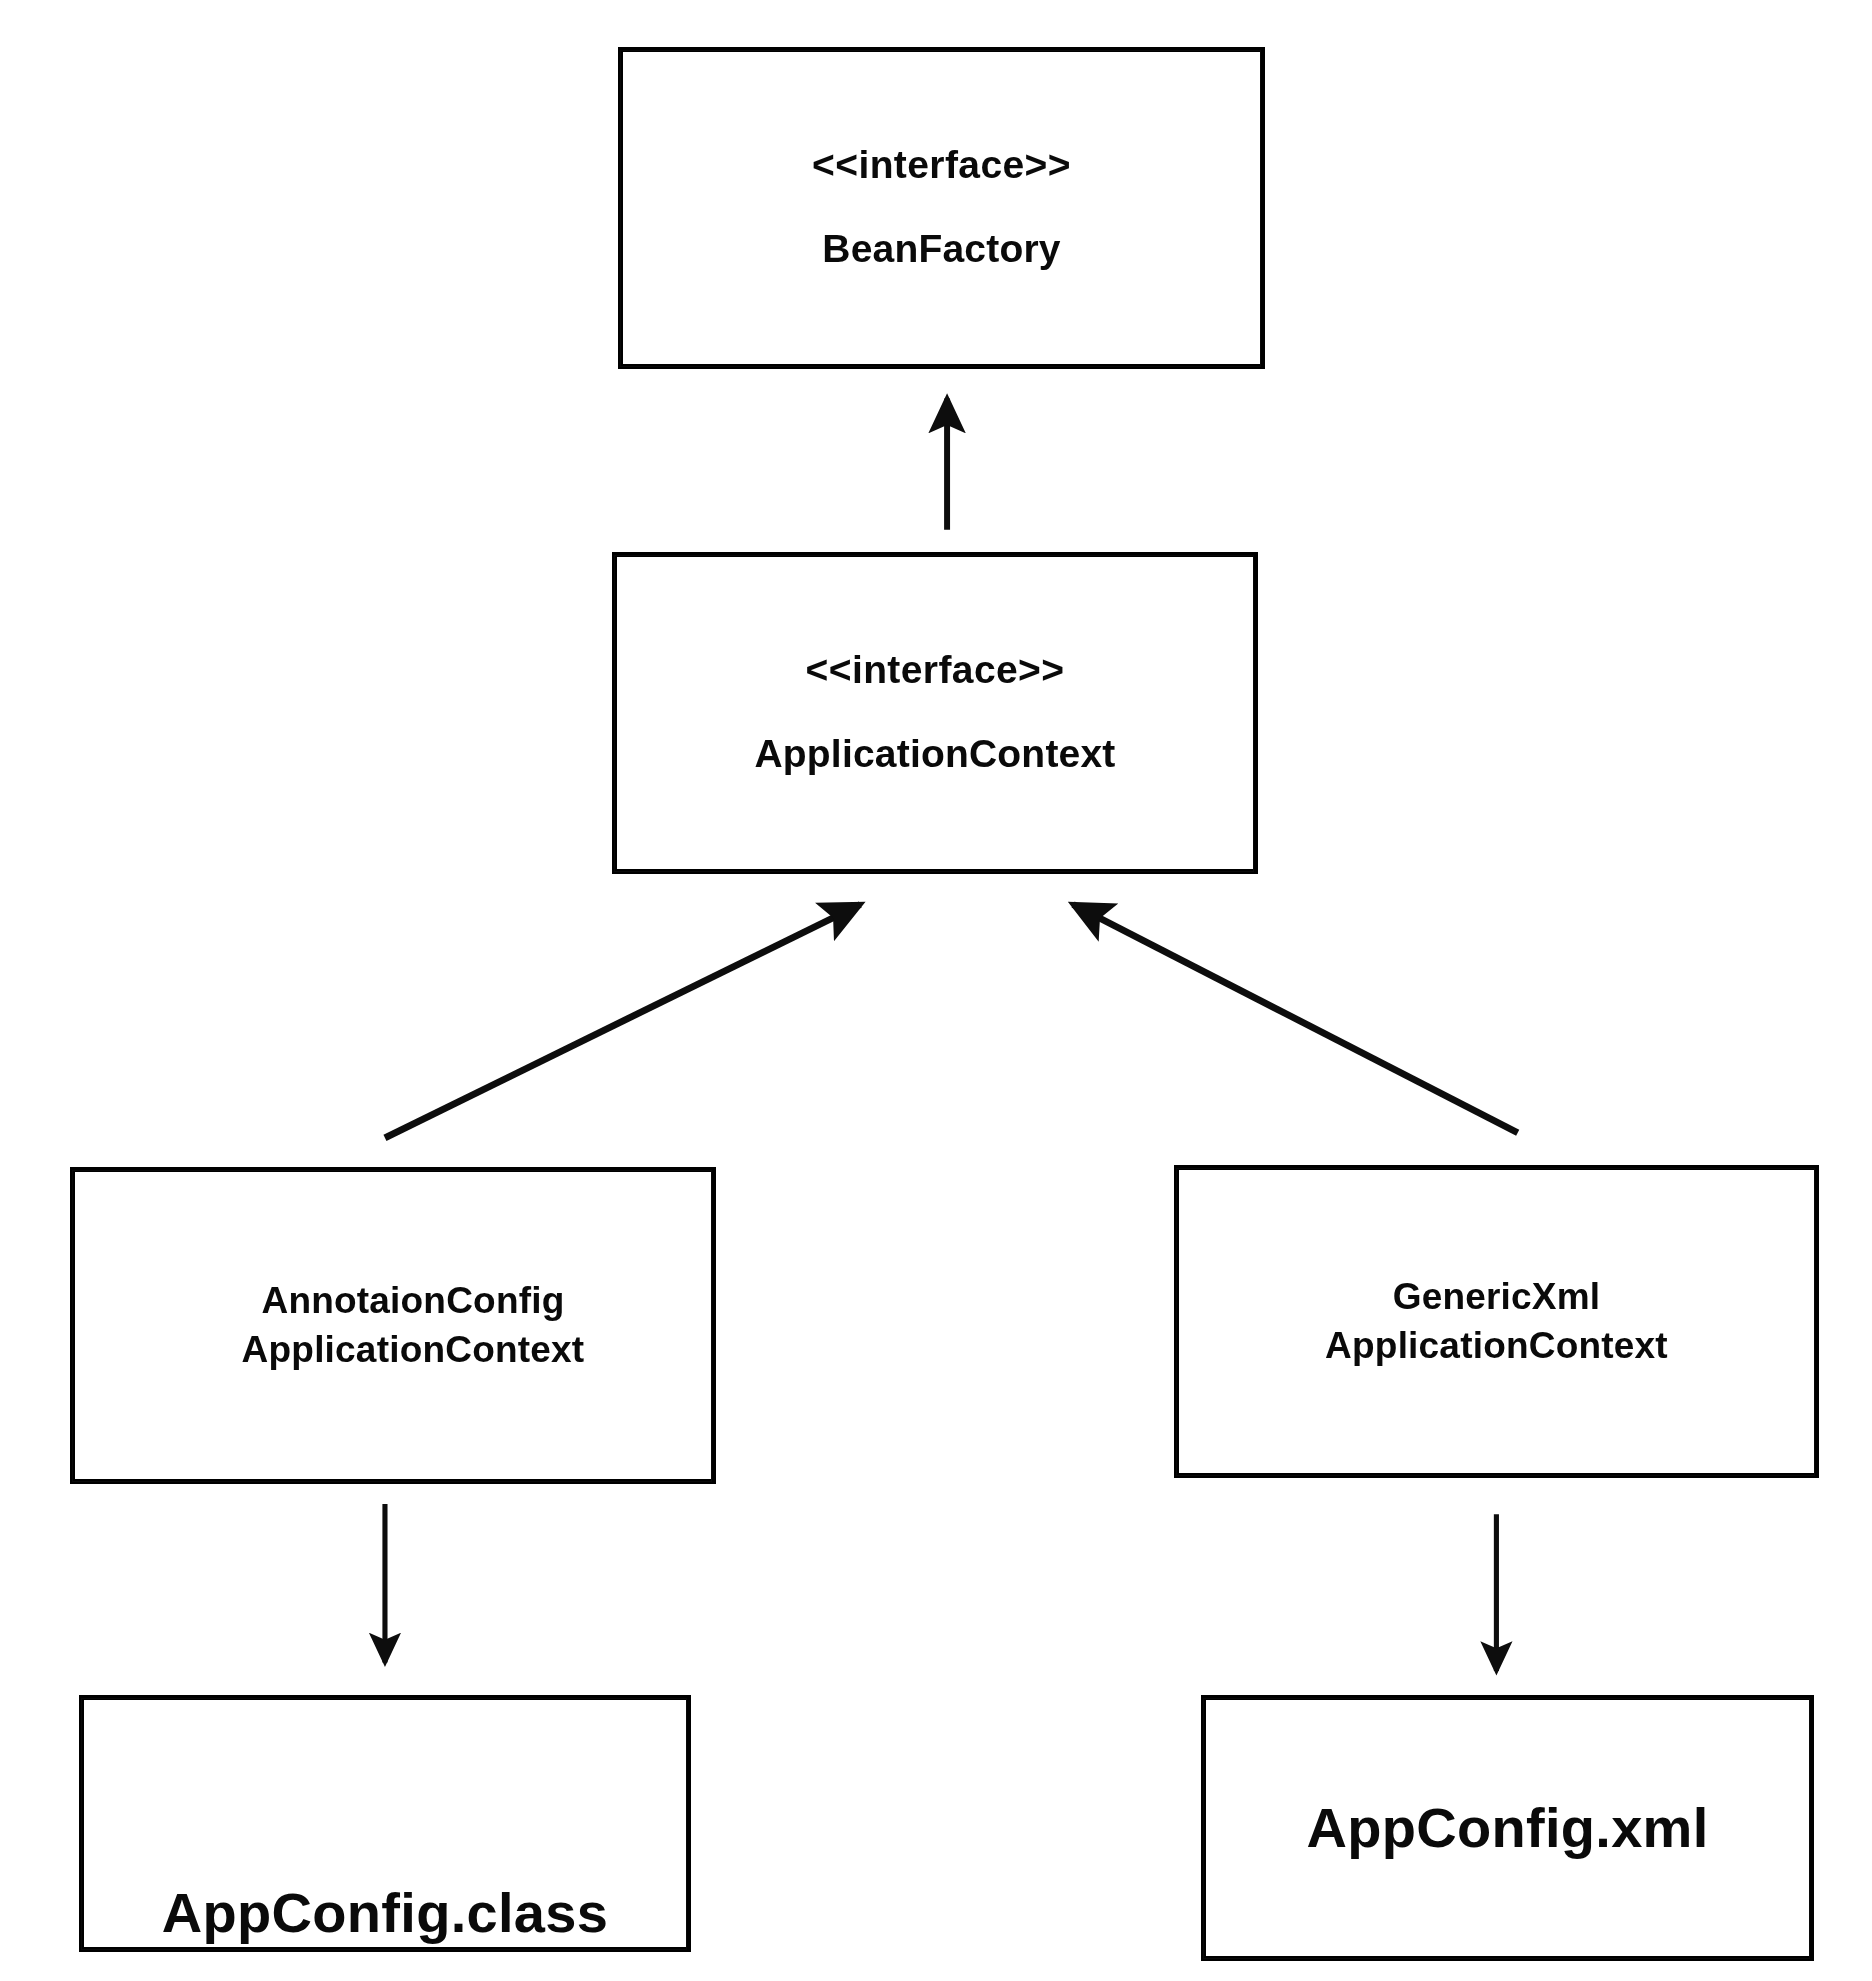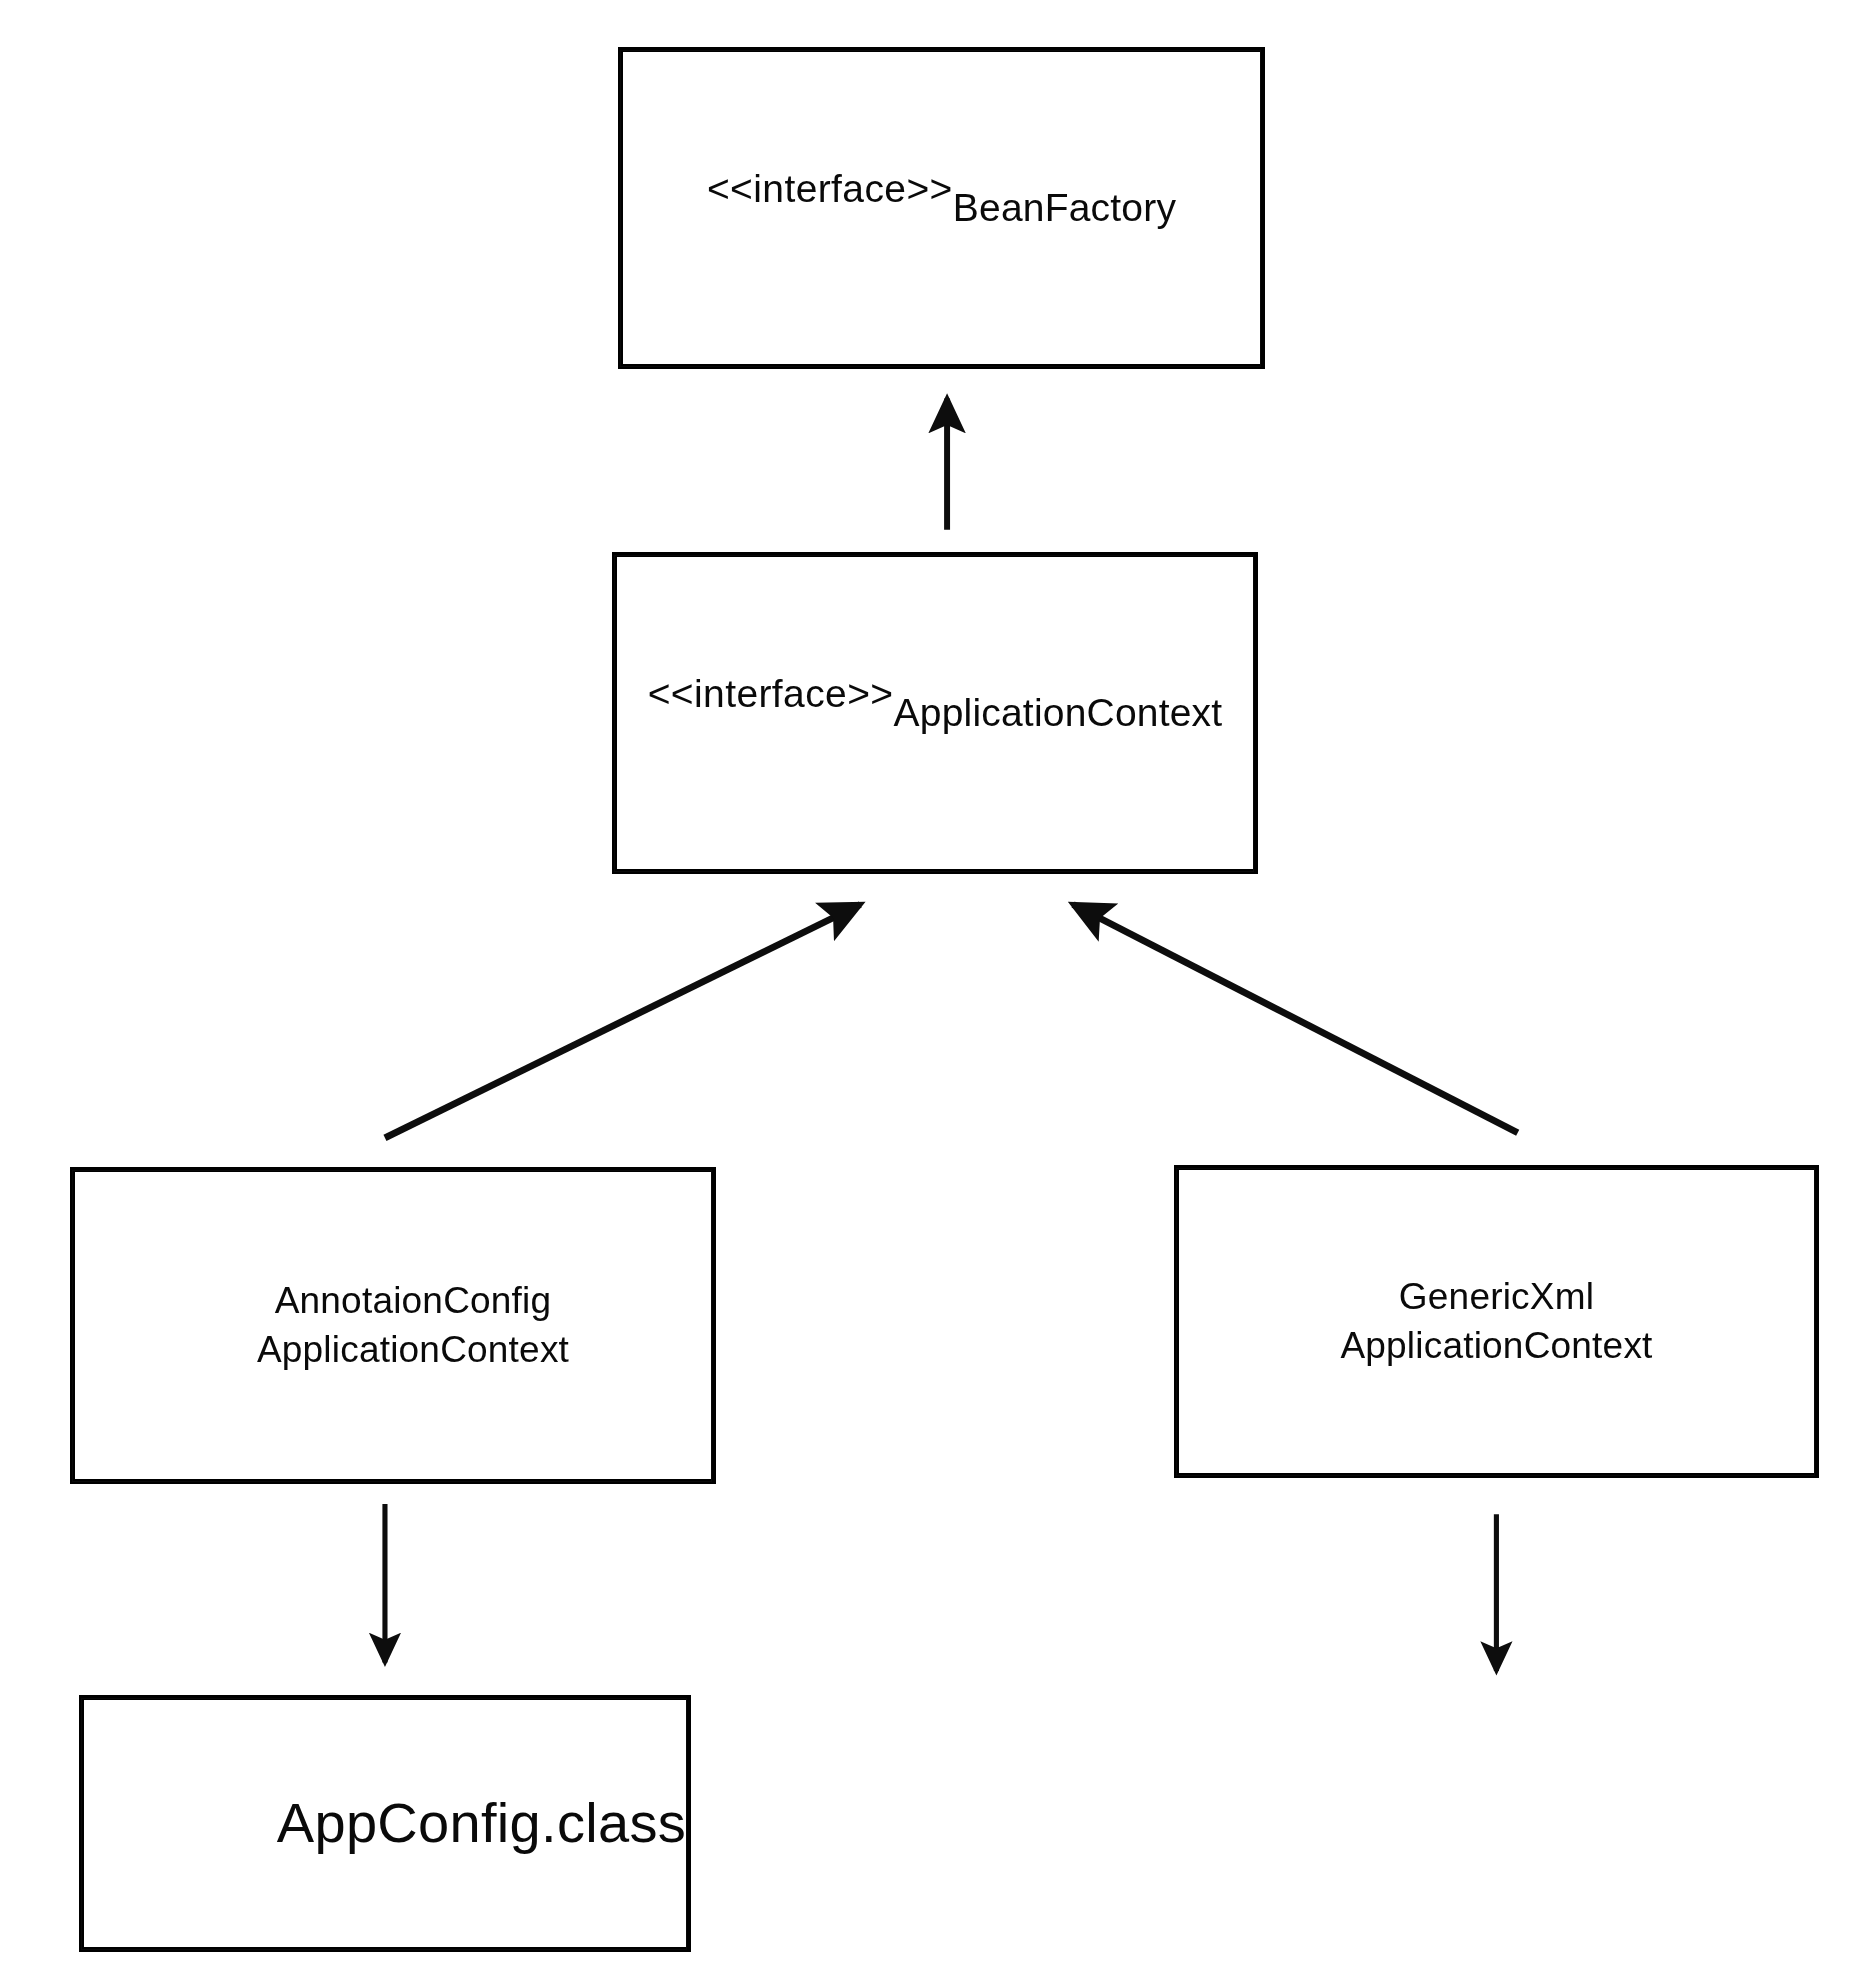--- a/index.html
+++ b/index.html
@@ -16,25 +16,26 @@
     overflow: hidden;
     font-family: "Liberation Sans", "DejaVu Sans", sans-serif;
   }
   
   .uml-box {
     position: absolute;
     box-sizing: border-box;
     background: #ffffff;
     border: 5.1px solid #000000;
     display: flex;
-    flex-direction: row;
+    flex-direction: column;
     align-items: center;
     justify-content: center;
     text-align: center;
     color: #0a0a0a;
+    font-weight: bold;
   }
   
   .uml-box::after {
     content: "";
     position: absolute;
     left: -2.6px;
     top: -1.7px;
     right: -0.9px;
     bottom: -2.6px;
     border: 1.7px solid #111111;
@@ -132,15 +133,18 @@
 
   <div class="uml-box" id="box-genericxml">
     <div class="node-name two-line">GenericXml
 ApplicationContext</div>
   </div>
 
   <div class="uml-box" id="box-appconfig-class">
     <div class="node-name big">AppConfig.class</div>
   </div>
 
+  <div class="uml-box" id="box-appconfig-xml">
+    <div class="node-name big">AppConfig.xml</div>
+  </div>
 
 </div>
 
 
 </body></html>

